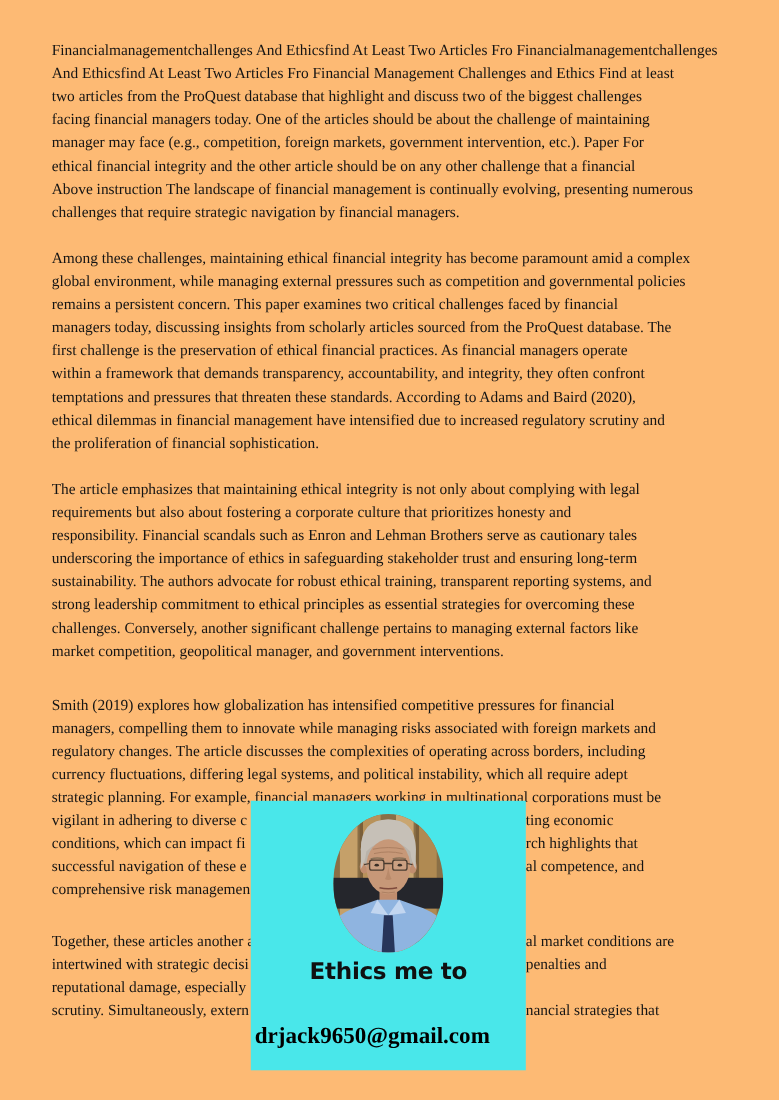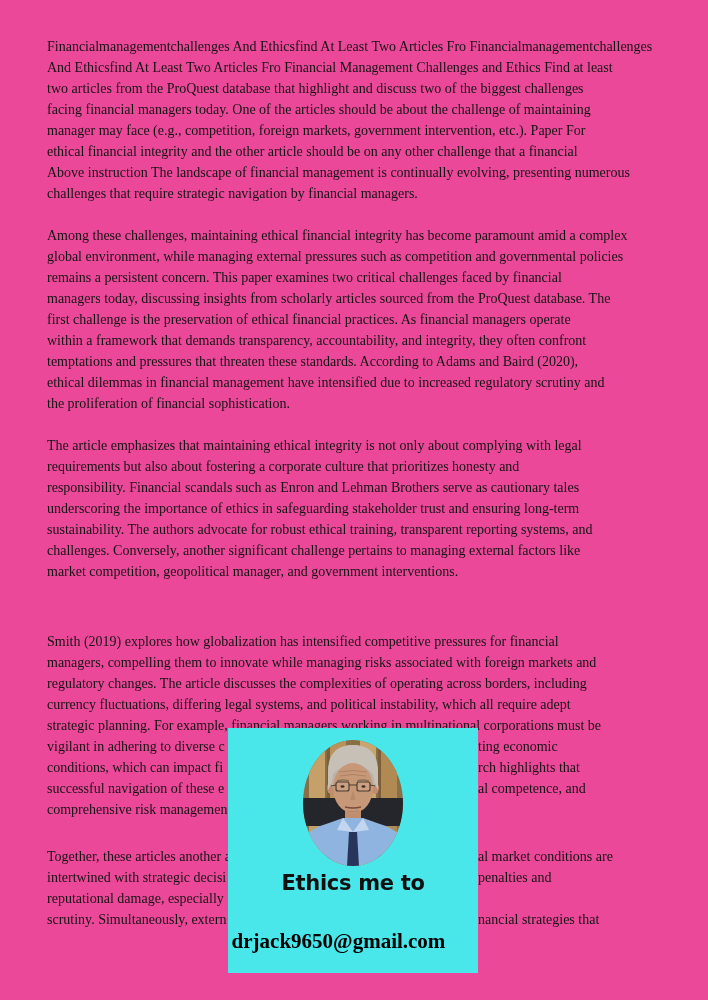--- a/index.html
+++ b/index.html
@@ -1,20 +1,20 @@
 <!DOCTYPE html>
 <html><head>
 <meta charset="utf-8">
 <style>
   html,body{margin:0;padding:0;background:#ffffff;}
   .page{
     position:relative;
     width:708px;
     height:1000px;
-    background:#ec4899;
+    background:#fdba74;
     overflow:hidden;
     font-family:"Liberation Serif","DejaVu Serif",serif;
     color:#141414;
   }
   .textblock{position:absolute;left:0;top:0;width:708px;height:1000px;}
   .paragraph{position:absolute;left:47px;width:640px;}
   .p0{top:36px;}
   .p1{top:225px;}
   .p2{top:435px;}
   .p3{top:631px;}
@@ -96,20 +96,21 @@
         <div class="line">temptations and pressures that threaten these standards. According to Adams and Baird (2020),</div>
         <div class="line">ethical dilemmas in financial management have intensified due to increased regulatory scrutiny and</div>
         <div class="line">the proliferation of financial sophistication.</div>
       </div>
       <div class="paragraph p2">
         <div class="line">The article emphasizes that maintaining ethical integrity is not only about complying with legal</div>
         <div class="line">requirements but also about fostering a corporate culture that prioritizes honesty and</div>
         <div class="line">responsibility. Financial scandals such as Enron and Lehman Brothers serve as cautionary tales</div>
         <div class="line">underscoring the importance of ethics in safeguarding stakeholder trust and ensuring long-term</div>
         <div class="line">sustainability. The authors advocate for robust ethical training, transparent reporting systems, and</div>
+        <div class="line">strong leadership commitment to ethical principles as essential strategies for overcoming these</div>
         <div class="line">challenges. Conversely, another significant challenge pertains to managing external factors like</div>
         <div class="line">market competition, geopolitical manager, and government interventions.</div>
       </div>
       <div class="paragraph p3">
         <div class="line">Smith (2019) explores how globalization has intensified competitive pressures for financial</div>
         <div class="line">managers, compelling them to innovate while managing risks associated with foreign markets and</div>
         <div class="line">regulatory changes. The article discusses the complexities of operating across borders, including</div>
         <div class="line">currency fluctuations, differing legal systems, and political instability, which all require adept</div>
         <div class="line">strategic planning. For example, financial managers working in multinational corporations must be</div>
         <div class="line"><span class="frag-left">vigilant in adhering to diverse c</span><span class="frag-right">ting economic</span></div>

